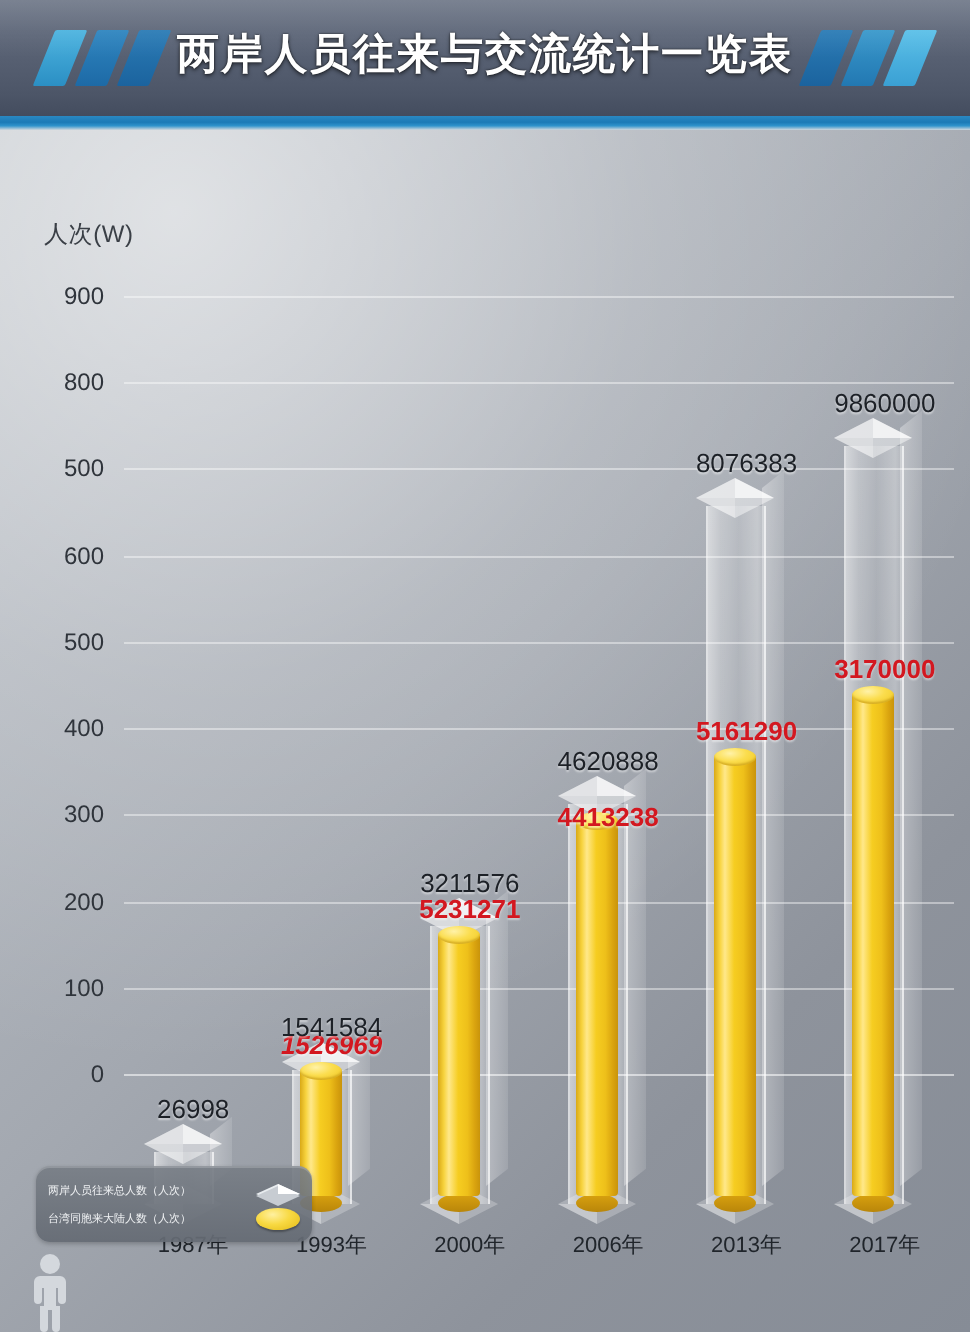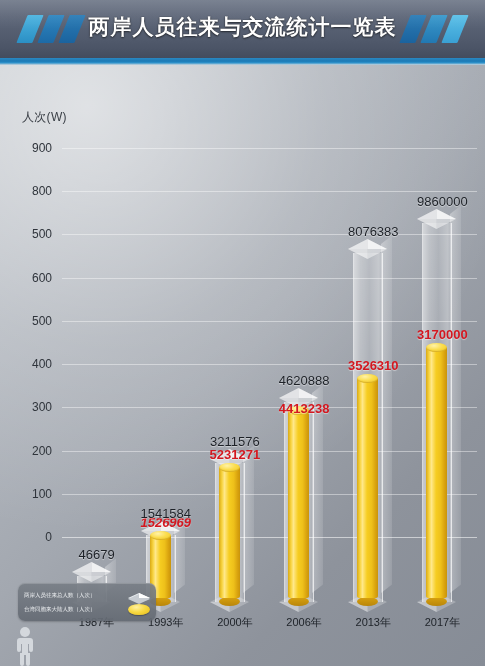--- a/index.html
+++ b/index.html
@@ -343,21 +343,21 @@
             <div class="box-side" style="height: 26px;"></div>
             <div class="box-front" style="height: 26px;"></div>
             <div class="box-top" style="bottom: 20px;"><svg viewBox="0 0 39 20" width="39" height="20">
                 <polygon points="19.5,0 39,10 19.5,20 0,10" fill="rgba(255,255,255,0.30)"></polygon>
                 <polygon points="19.5,0 39,10 19.5,10" fill="rgba(255,255,255,0.78)"></polygon>
                 <polygon points="19.5,0 0,10 19.5,10" fill="rgba(255,255,255,0.55)"></polygon>
                 <polygon points="0,10 19.5,20 19.5,10" fill="rgba(255,255,255,0.42)"></polygon>
                 <polygon points="39,10 19.5,20 19.5,10" fill="rgba(255,255,255,0.24)"></polygon>
               </svg></div>
           </div>
-          <div class="lbl-total" style="bottom: 40px;">46679</div>
+          <div class="lbl-total" style="bottom: 40px;">26998</div>
           <div class="xlabel">1987年</div>
         </div>
         <div class="bar-group" style="left: 83.75px; width: 40px;">
           <div class="box" style="height: 66.6487px;">
             <div class="box-base"><svg viewBox="0 0 39 20" width="39" height="20">
                 <polygon points="19.5,0 39,10 19.5,20 0,10" fill="rgba(255,255,255,0.34)"></polygon>
                 <polygon points="0,10 19.5,20 19.5,10" fill="rgba(255,255,255,0.50)"></polygon>
               </svg></div>
             <div class="box-side" style="height: 66.6487px;"></div>
             <div class="box-front" style="height: 66.6487px;"></div>
@@ -442,21 +442,21 @@
                 <polygon points="19.5,0 0,10 19.5,10" fill="rgba(255,255,255,0.55)"></polygon>
                 <polygon points="0,10 19.5,20 19.5,10" fill="rgba(255,255,255,0.42)"></polygon>
                 <polygon points="39,10 19.5,20 19.5,10" fill="rgba(255,255,255,0.24)"></polygon>
               </svg></div>
           </div>
           <div class="cyl" style="height: 223.07px;">
             <div class="cyl-bottom"></div>
             <div class="cyl-body" style="height: 219.07px;"></div>
             <div class="cyl-top" style="bottom: 219.07px;"></div>
           </div>
-          <div class="lbl-inner" style="bottom: 229.07px;">3526310</div>
+          <div class="lbl-inner" style="bottom: 229.07px;">5161290</div>
           <div class="lbl-total" style="bottom: 363.063px;">8076383</div>
           <div class="xlabel">2013年</div>
         </div>
         <div class="bar-group" style="left: 360.417px; width: 40px;">
           <div class="box" style="height: 379.491px;">
             <div class="box-base"><svg viewBox="0 0 39 20" width="39" height="20">
                 <polygon points="19.5,0 39,10 19.5,20 0,10" fill="rgba(255,255,255,0.34)"></polygon>
                 <polygon points="0,10 19.5,20 19.5,10" fill="rgba(255,255,255,0.50)"></polygon>
               </svg></div>
             <div class="box-side" style="height: 379.491px;"></div>

